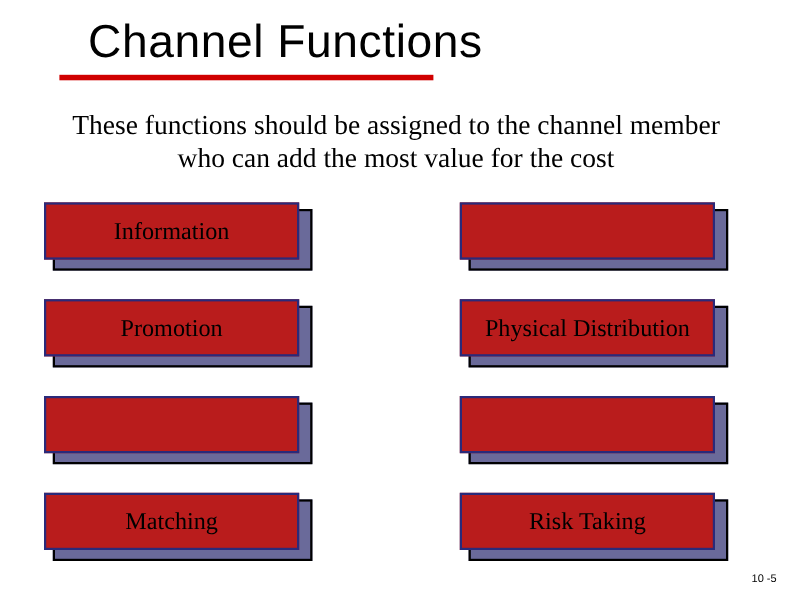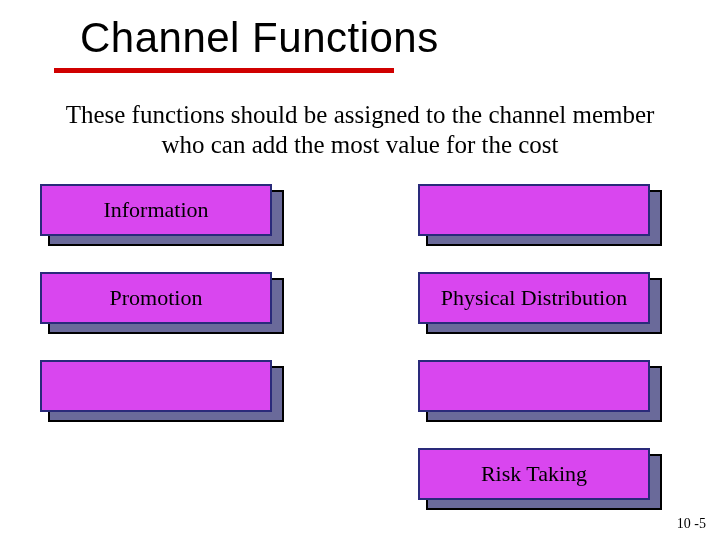--- a/index.html
+++ b/index.html
@@ -77,37 +77,37 @@
     height: 52px;
     background: #6a6a9a;
     border: 2px solid #000;
   }
   .box .face {
     position: absolute;
     top: 0;
     left: 0;
     width: 232px;
     height: 52px;
-    background: #d946ef;
+    background: #b91c1c;
     border: 2px solid #2a2a7a;
     display: flex;
     align-items: center;
     justify-content: center;
     padding: 0 6px;
     box-sizing: border-box;
     text-align: center;
     font-size: 22px;
     line-height: 1.05;
   }
   .pagenum {
     position: absolute;
     bottom: 8px;
     right: 14px;
-    font-family: Liberation Serif, serif;
-    font-size: 14px;
+    font-family: Liberation Sans, sans-serif;
+    font-size: 10px;
   }
 </style>
 </head>
 <body>
 
 <div class="slide">
 
   <div class="title">Channel Functions</div>
   <div class="rule"></div>
 
@@ -124,20 +124,26 @@
     <div class="cell col-l row-2">
       <div class="box">
         <div class="shadow"></div>
         <div class="face">Promotion</div>
       </div>
     </div>
     <div class="cell col-l row-3">
       <div class="box">
         <div class="shadow"></div>
         <div class="face"></div>
+      </div>
+    </div>
+    <div class="cell col-l row-4">
+      <div class="box">
+        <div class="shadow"></div>
+        <div class="face">Matching</div>
       </div>
     </div>
 
     <div class="cell col-r row-1">
       <div class="box">
         <div class="shadow"></div>
         <div class="face"></div>
       </div>
     </div>
     <div class="cell col-r row-2">

